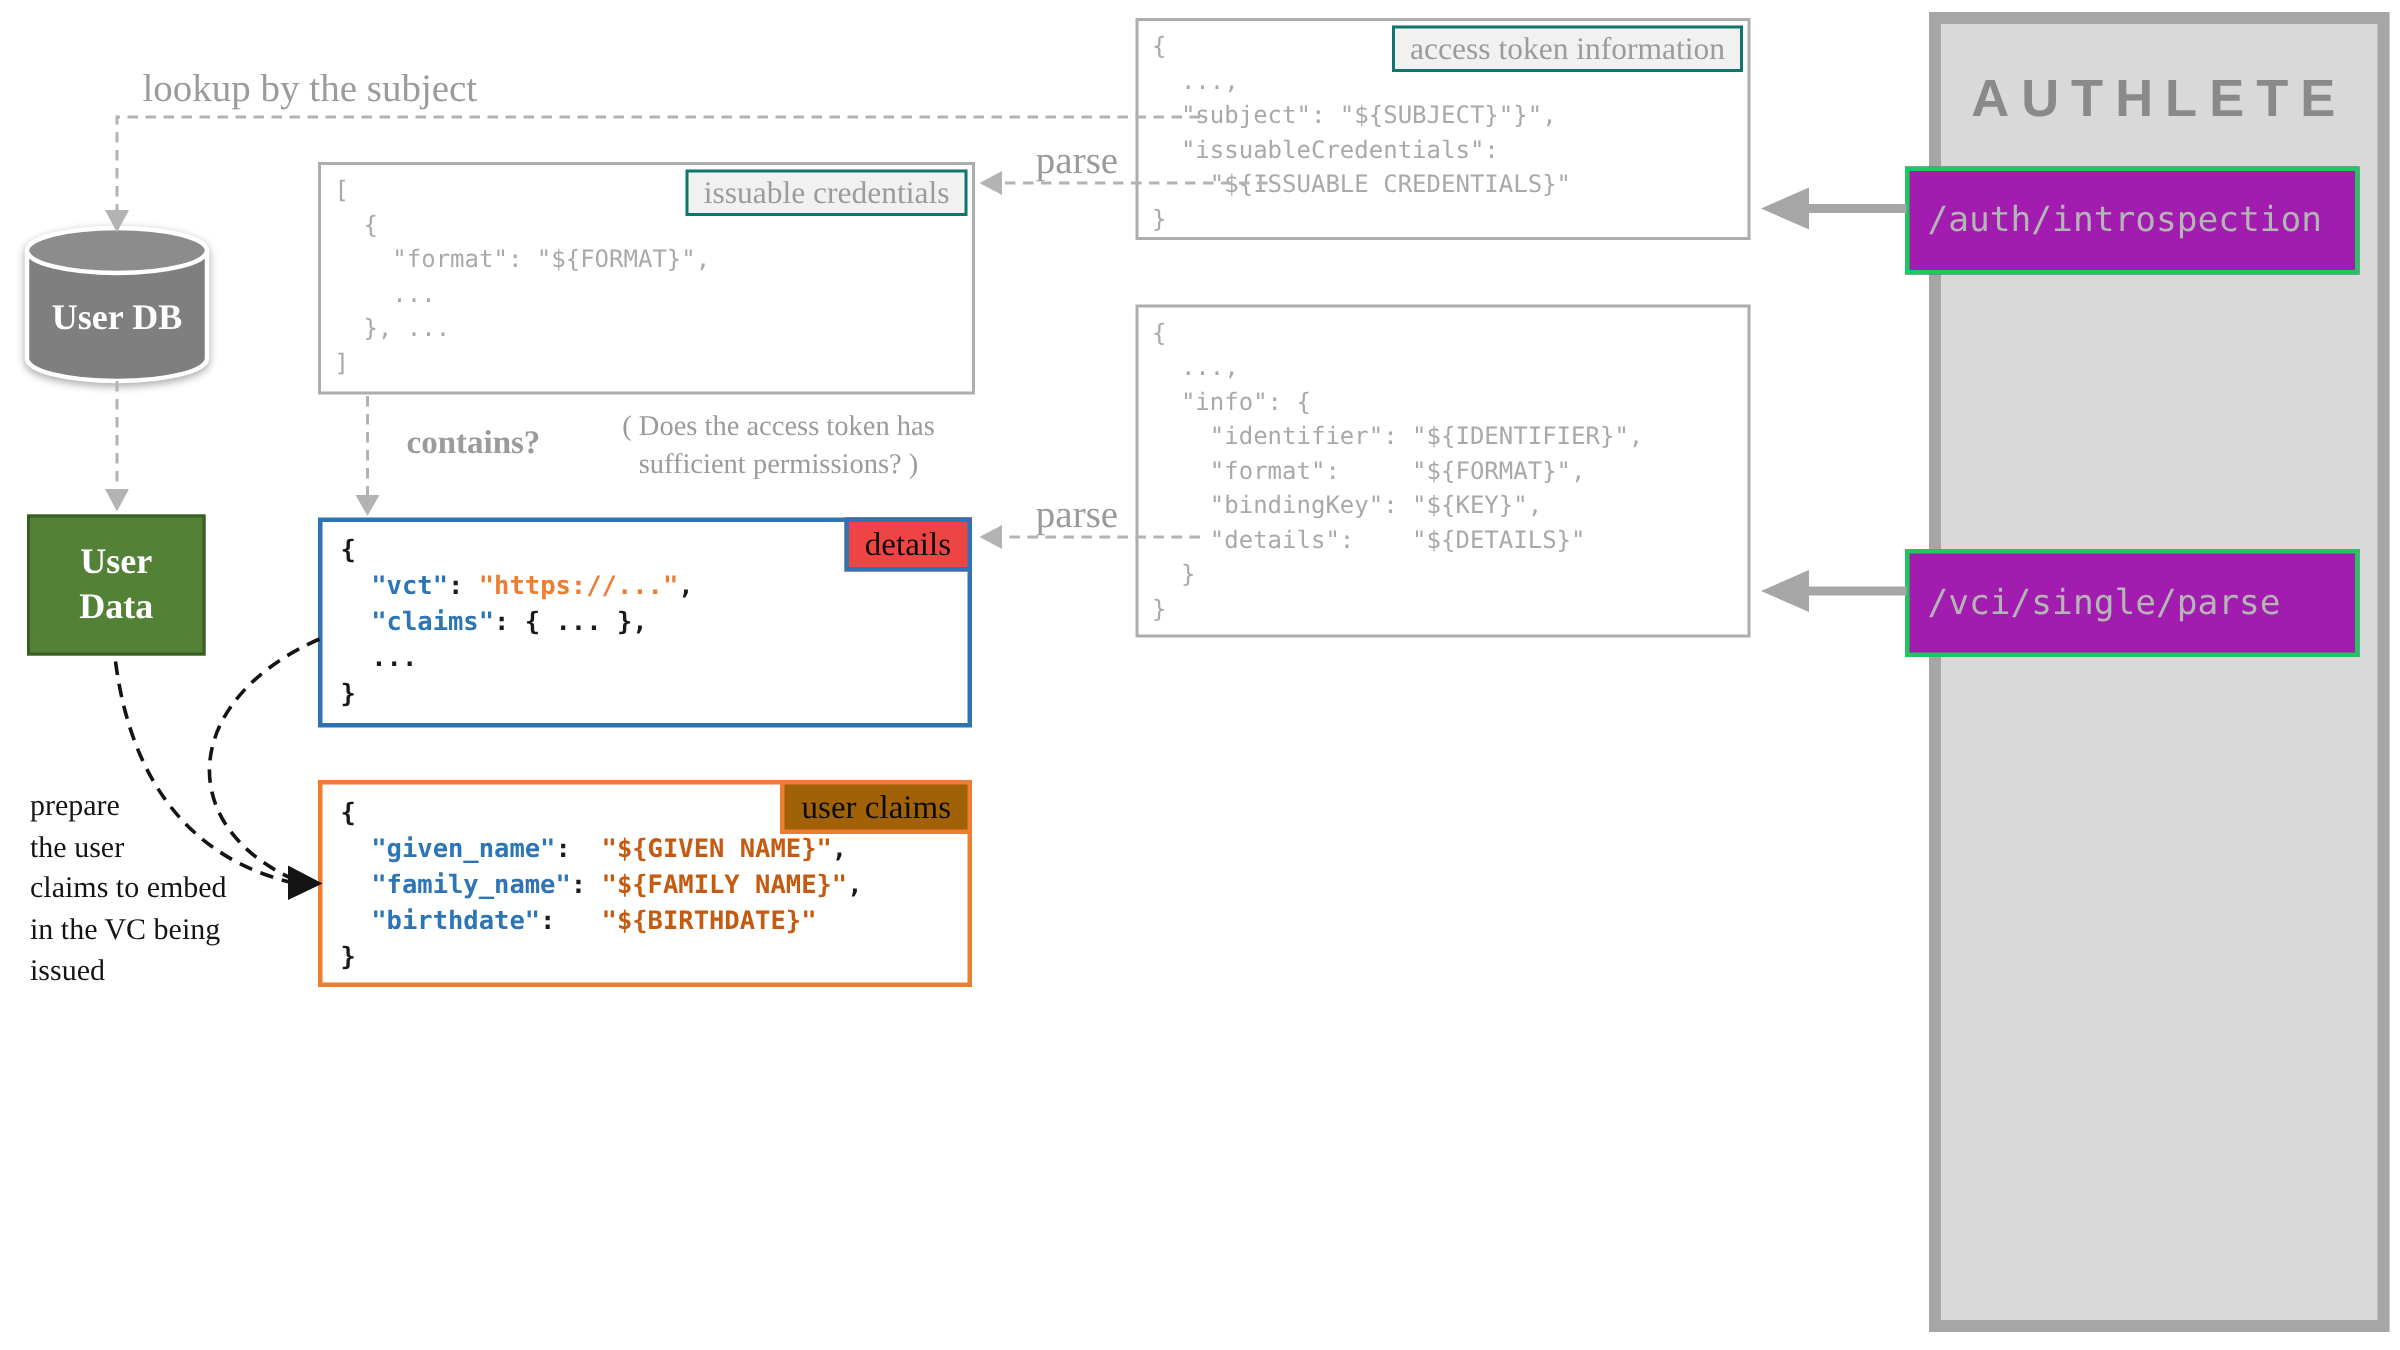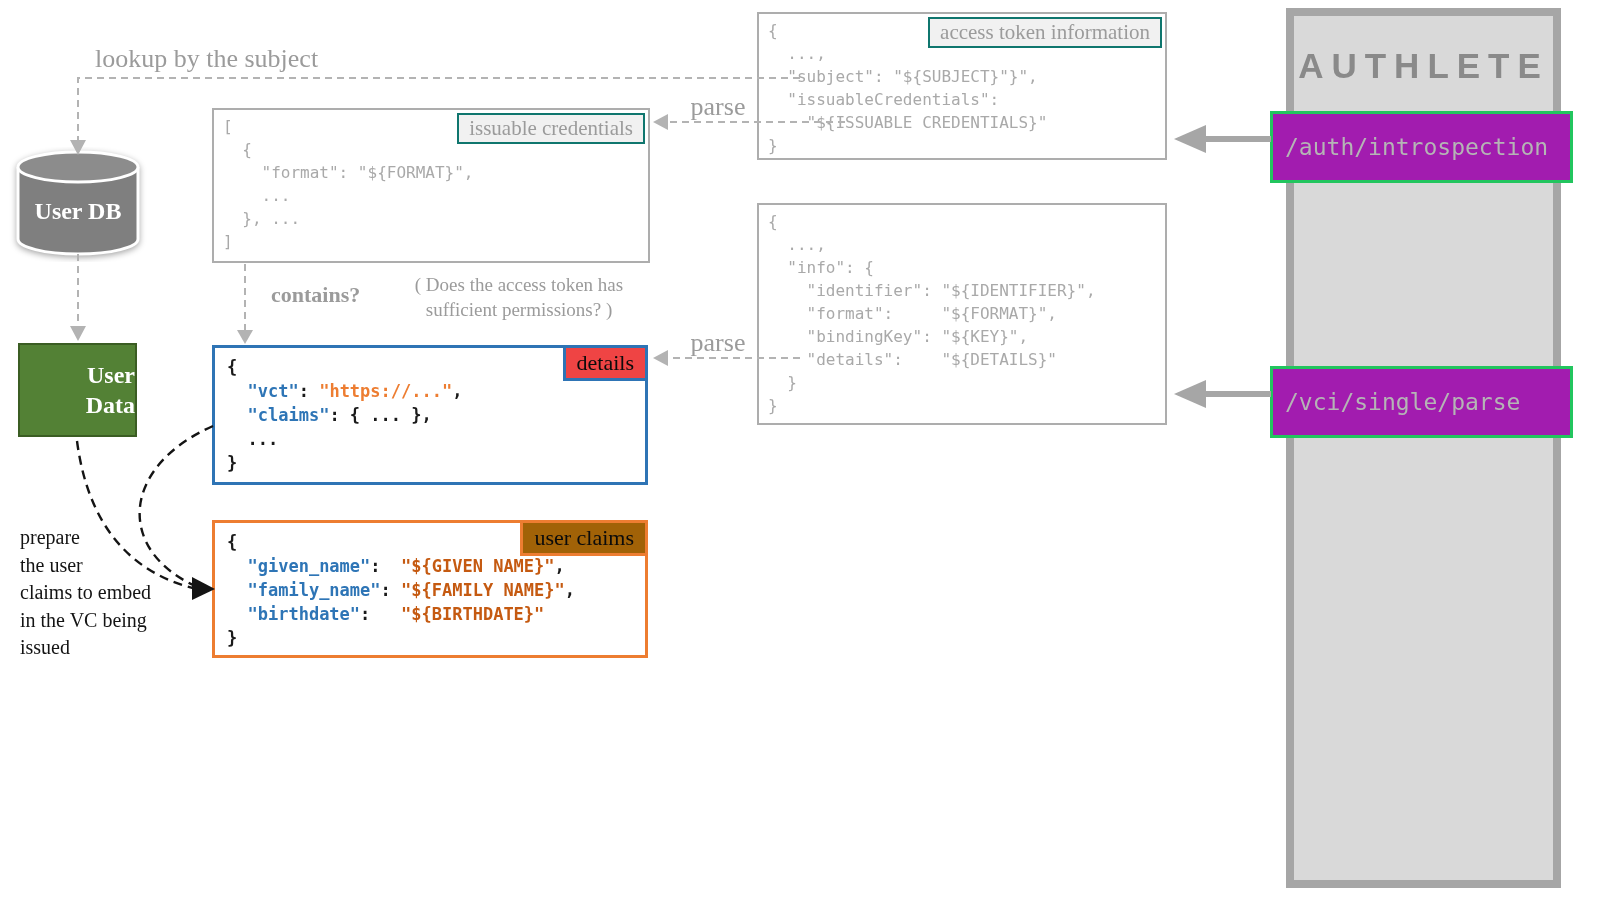--- a/index.html
+++ b/index.html
@@ -32,27 +32,27 @@
 
   
   .glabel{position:absolute;color:#9b9b9b;font-size:26px;z-index:4;}
   .contains-label{font-weight:bold;font-size:22px;}
   .contains-note{font-size:19px;line-height:25px;text-align:center;}
 
   
   .userdb-wrap{position:absolute;left:8px;top:147px;z-index:2;}
   .userdata{position:absolute;left:18px;top:343px;width:119px;height:94px;background:#538135;
             border:2px solid #3B5D23;box-sizing:border-box;display:flex;flex-direction:column;
-            align-items:flex-end;justify-content:center;color:#fff;font-weight:bold;font-size:24px;
+            align-items:center;justify-content:center;color:#fff;font-weight:bold;font-size:24px;
             line-height:30px;z-index:2;}
   .prepare-note{position:absolute;left:20px;top:524px;color:#141414;font-size:20px;
                 line-height:27.5px;white-space:pre;z-index:2;}
 
   
-  .authlete-panel{position:absolute;left:1286px;top:8px;width:275px;height:880px;
+  .authlete-panel{position:absolute;left:1286px;top:8px;width:307px;height:880px;
                   background:#d9d9d9;border:8px solid #a6a6a6;box-sizing:border-box;z-index:1;}
   .authlete-logo{position:absolute;left:0;top:30px;width:100%;text-align:center;
                  font-family:"Liberation Sans",sans-serif;font-weight:bold;font-size:35px;
                  letter-spacing:8px;color:#8a8a8a;}
   .endpoint{position:absolute;left:1270px;width:303px;height:72px;background:#a21caf;
             border:3px solid #22c55e;box-sizing:border-box;display:flex;align-items:center;
             padding-left:12px;font-family:"DejaVu Sans Mono",monospace;font-size:23px;
             color:#b5b5b5;z-index:5;}
 </style>
 </head>

